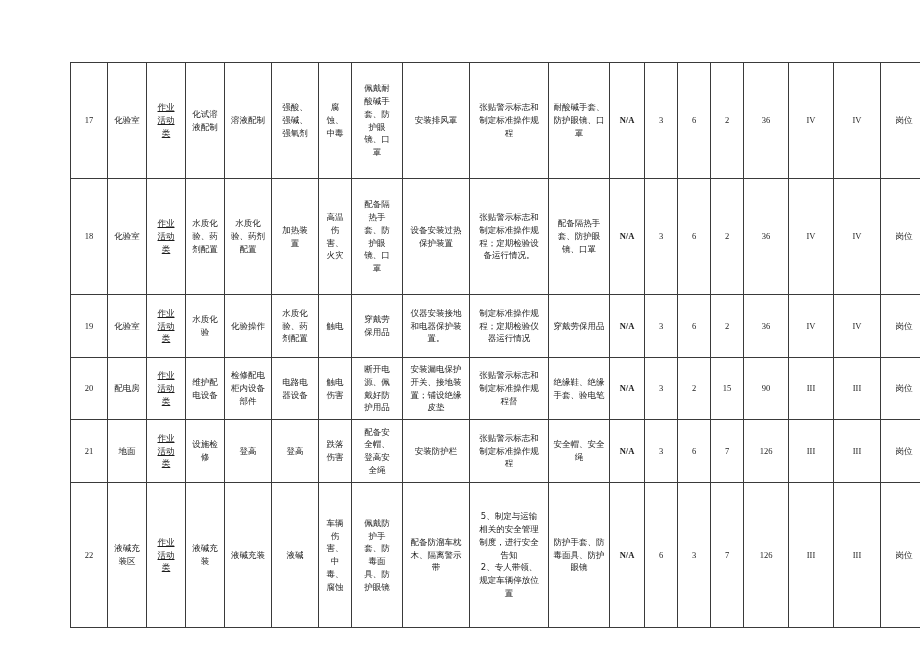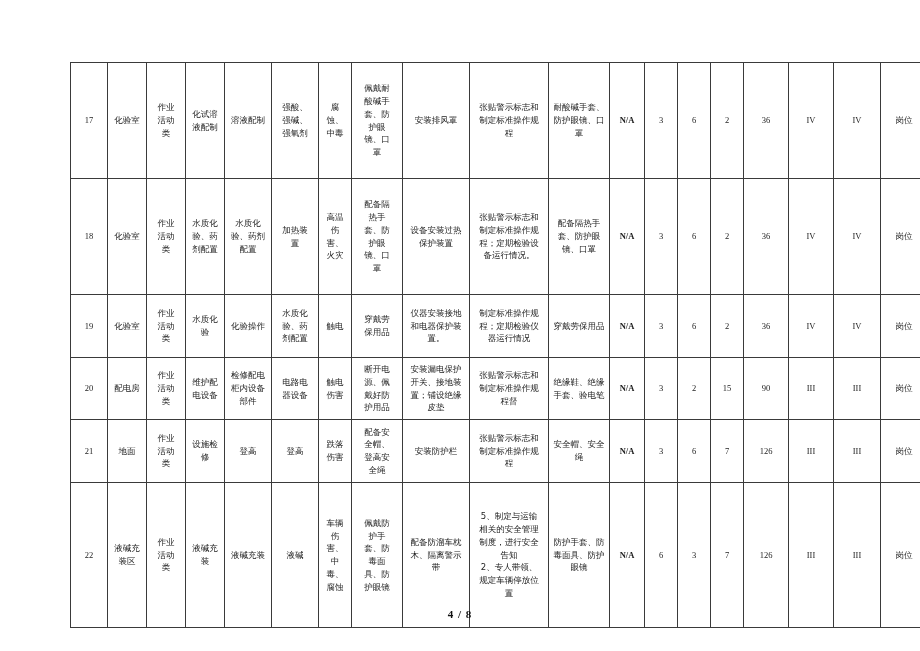--- a/index.html
+++ b/index.html
@@ -34,21 +34,21 @@
     text-align: center;
     vertical-align: middle;
     font-size: 8.5px;
     line-height: 1.5;
     padding: 2px 1px;
     word-break: break-all;
     color: #1c1c1c;
   }
   td.c-num      { width: 34px; font-size: 10px; font-family: "Liberation Serif", serif; }
   td.c-area     { width: 36px; }
-  td.c-cat      { width: 36px; }
+  td.c-cat      { width: 36px; text-decoration: underline; }
   td.c-act      { width: 36px; }
   td.c-task     { width: 44px; margin-left: 24px; }
   td.c-src      { width: 44px; }
   td.c-haz      { width: 30px; }
   td.c-ppe      { width: 48px; }
   td.c-eng      { width: 64px; padding: 2px 4px; }
   td.c-mgmt     { width: 76px; padding: 2px 4px; }
   td.c-pro      { width: 58px; padding: 2px 4px; margin-top: 8px; }
   td.c-na       { width: 32px; font-family: "Liberation Serif", serif; font-size: 9px; font-weight: bold; }
   td.c-n        { width: 30px; font-family: "Liberation Serif", serif; font-size: 9px; }
@@ -547,15 +547,14 @@
           </td>
         <td class="c-resp">
             <span class="cell-text">岗位</span>
           </td>
 
       </tr>
 
     </tbody>
   </table>
 
-  <div id="page-footer">4 / 8</div>
 
 </div>
 
 </body></html>

